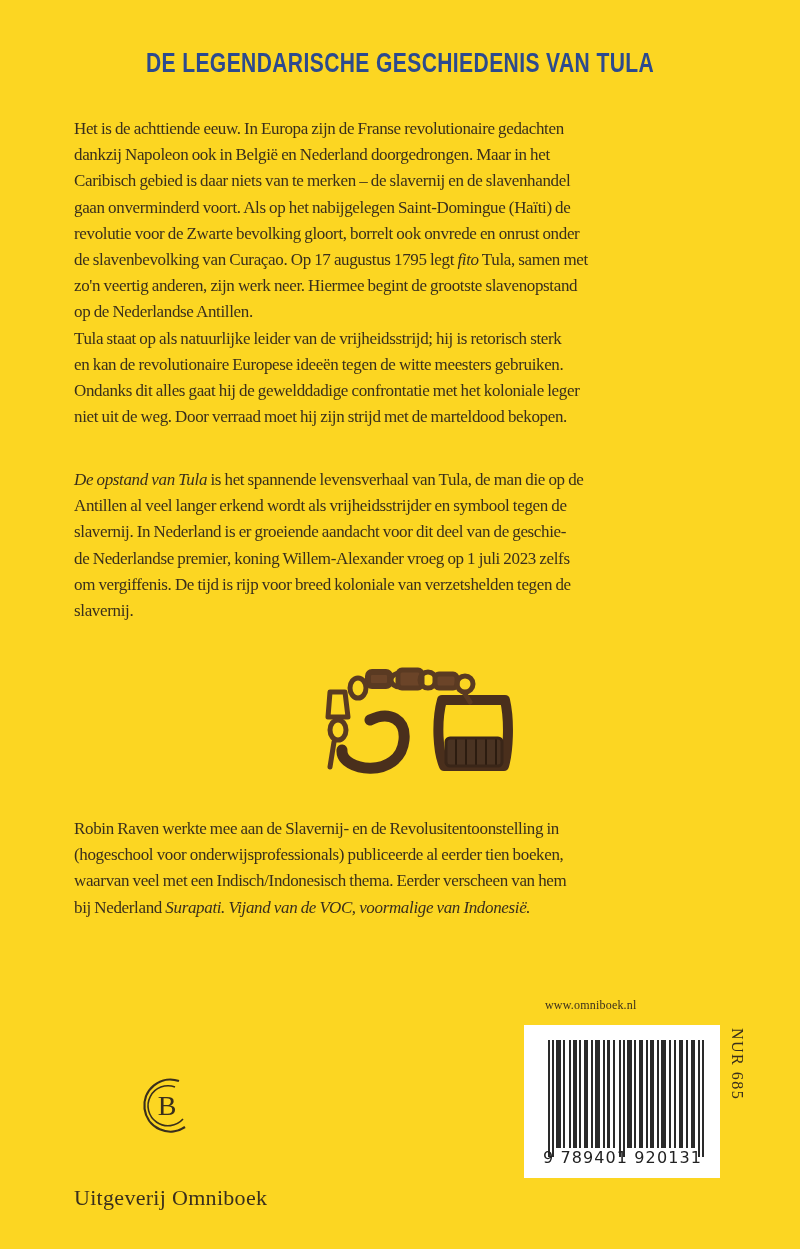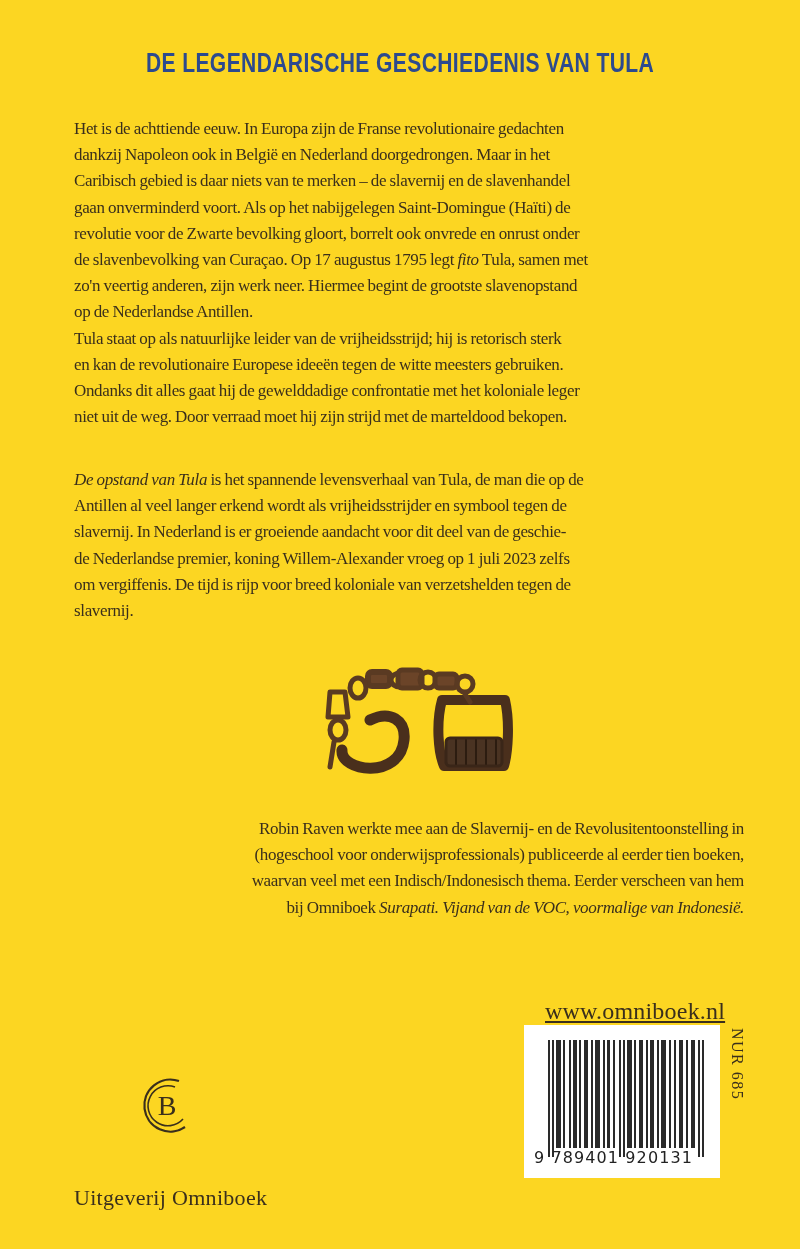--- a/index.html
+++ b/index.html
@@ -25,43 +25,43 @@
     .para {
       position: absolute; left: 74px; width: 670px;
       font-size: 17px;
       line-height: 26.2px;
       letter-spacing: -0.35px;
       word-spacing: -0.5px;
     }
     .para p { margin: 0; }
     .p1 { top: 116px; }
     .p2 { top: 467px; }
-    .p3 { top: 816px; text-align: right; }
+    .p3 { top: 816px; }
     i { font-style: italic; }
     .shackles {
       position: absolute; left: 300px; top: 662px; width: 220px; height: 120px;
     }
     .logo {
       position: absolute; left: 135px; top: 1075px; width: 60px; height: 62px;
     }
     .publisher {
       position: absolute; left: 74px; top: 1152px;
       font-size: 22px; letter-spacing: 0.3px; margin-top: 33px;
     }
     .url {
       position: absolute; left: 545px; top: 998px;
-      font-size: 24px; letter-spacing: 0.2px; text-decoration: underline;
+      font-size: 12px; letter-spacing: 0.2px;
     }
     .barcode-box {
       position: absolute; left: 524px; top: 1025px; width: 196px; height: 153px;
       background: #ffffff;
     }
     .barcode-bars { position: absolute; left: 24px; top: 15px; width: 156px; height: 117px; }
     .barcode-digits {
-      position: absolute; left: 10px; top: 123px; width: 176px;
+      position: absolute; left: 19px; top: 123px; width: 176px;
       font-family: "DejaVu Sans", sans-serif; font-size: 16px; color: #222;
       letter-spacing: 1.1px; white-space: pre;
       background: transparent;
     }
     .nur {
       position: absolute; left: 728px; top: 1028px;
       writing-mode: vertical-rl;
       font-size: 16px; letter-spacing: 1.5px;
     }
   </style>
@@ -114,21 +114,21 @@
     <rect x="146" y="76" width="56" height="28" rx="4" fill="#4a3322" stroke="#3a2618" stroke-width="3"></rect>
     <path d="M156 78 L156 102 M166 78 L166 102 M176 78 L176 102 M186 78 L186 102 M196 78 L196 102" stroke="#2c1c10" stroke-width="2"></path>
     <path d="M165 32 L170 40" stroke-width="5"></path>
   </g>
 </svg>
 
 <div class="para p3">
   <p>Robin Raven werkte mee aan de Slavernij- en de Revolusitentoonstelling in</p>
   <p>(hogeschool voor onderwijsprofessionals) publiceerde al eerder tien boeken,</p>
   <p>waarvan veel met een Indisch/Indonesisch thema. Eerder verscheen van hem</p>
-  <p><span>bij Omniboek </span><i>Surapati. Vijand van de VOC, voormalige van Indonesië.</i></p>
+  <p><span>bij Nederland </span><i>Surapati. Vijand van de VOC, voormalige van Indonesië.</i></p>
 </div>
 
 <svg class="logo" viewBox="0 0 60 62">
   <path d="M44 6 A 26 26 0 1 0 50 52" fill="none" stroke="#3a2f1c" stroke-width="2.2"></path>
   <path d="M40 12 A 20 20 0 1 0 48 44" fill="none" stroke="#3a2f1c" stroke-width="1.6"></path>
   <text x="32" y="40" text-anchor="middle" font-family="Liberation Serif, serif" font-size="28" fill="#3a2f1c">B</text>
 </svg>
 <div class="publisher">Uitgeverij Omniboek</div>
 
 <div class="url">www.omniboek.nl</div>

